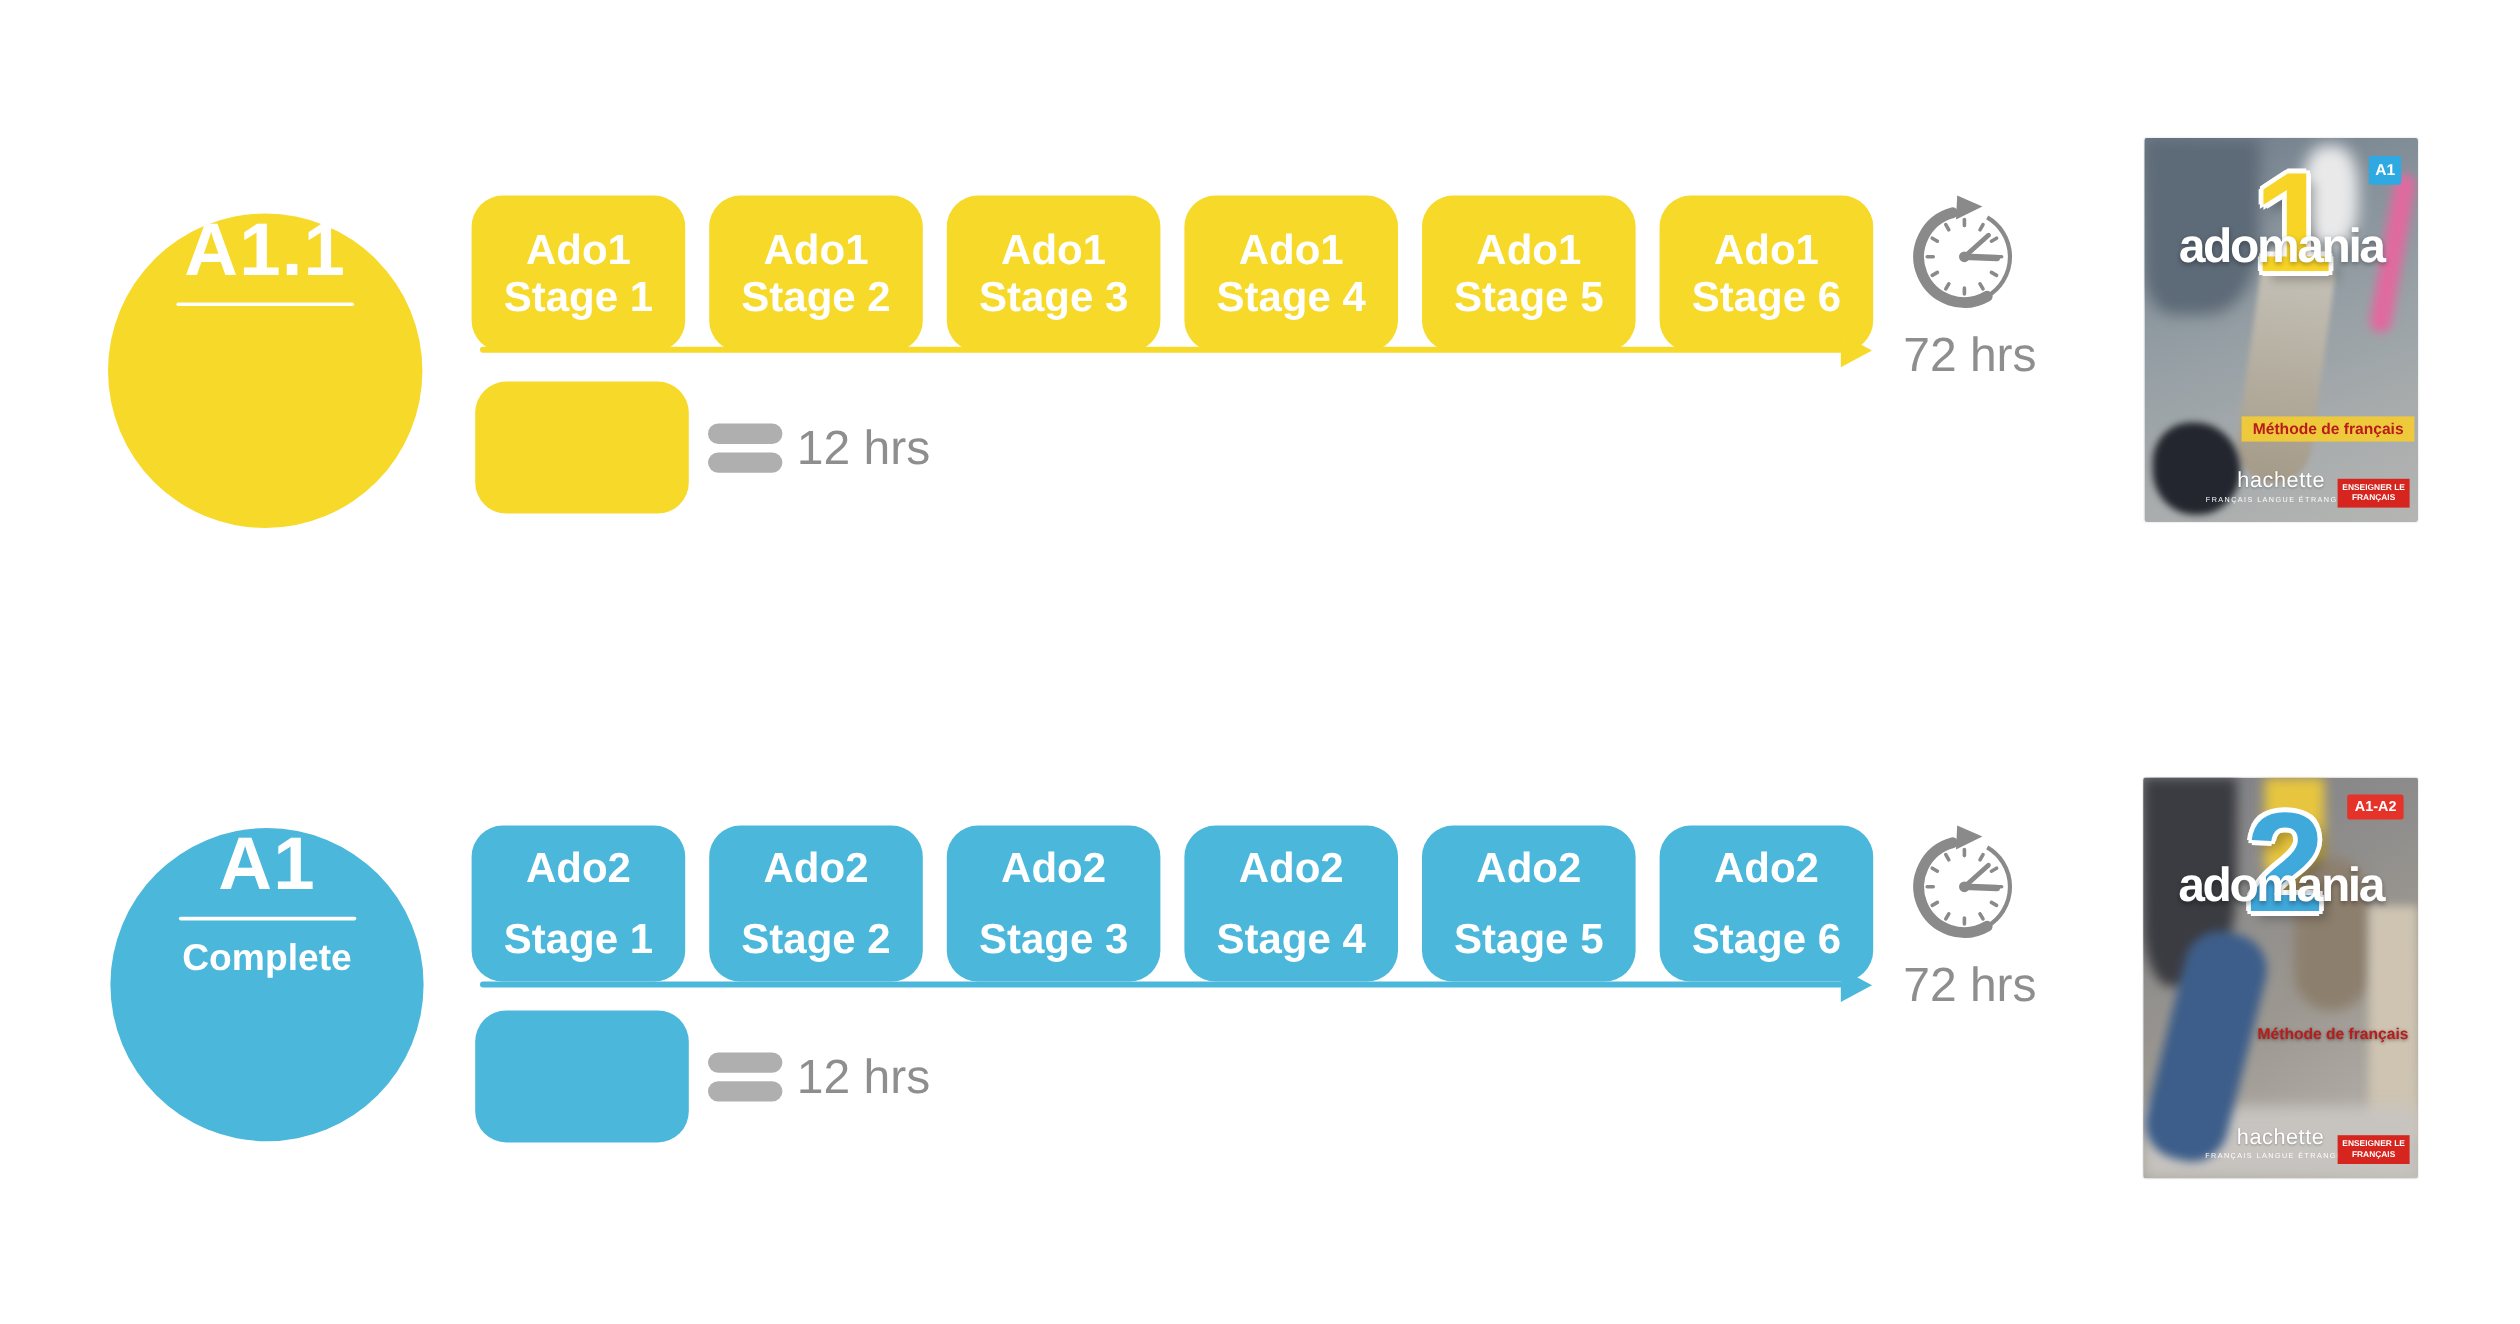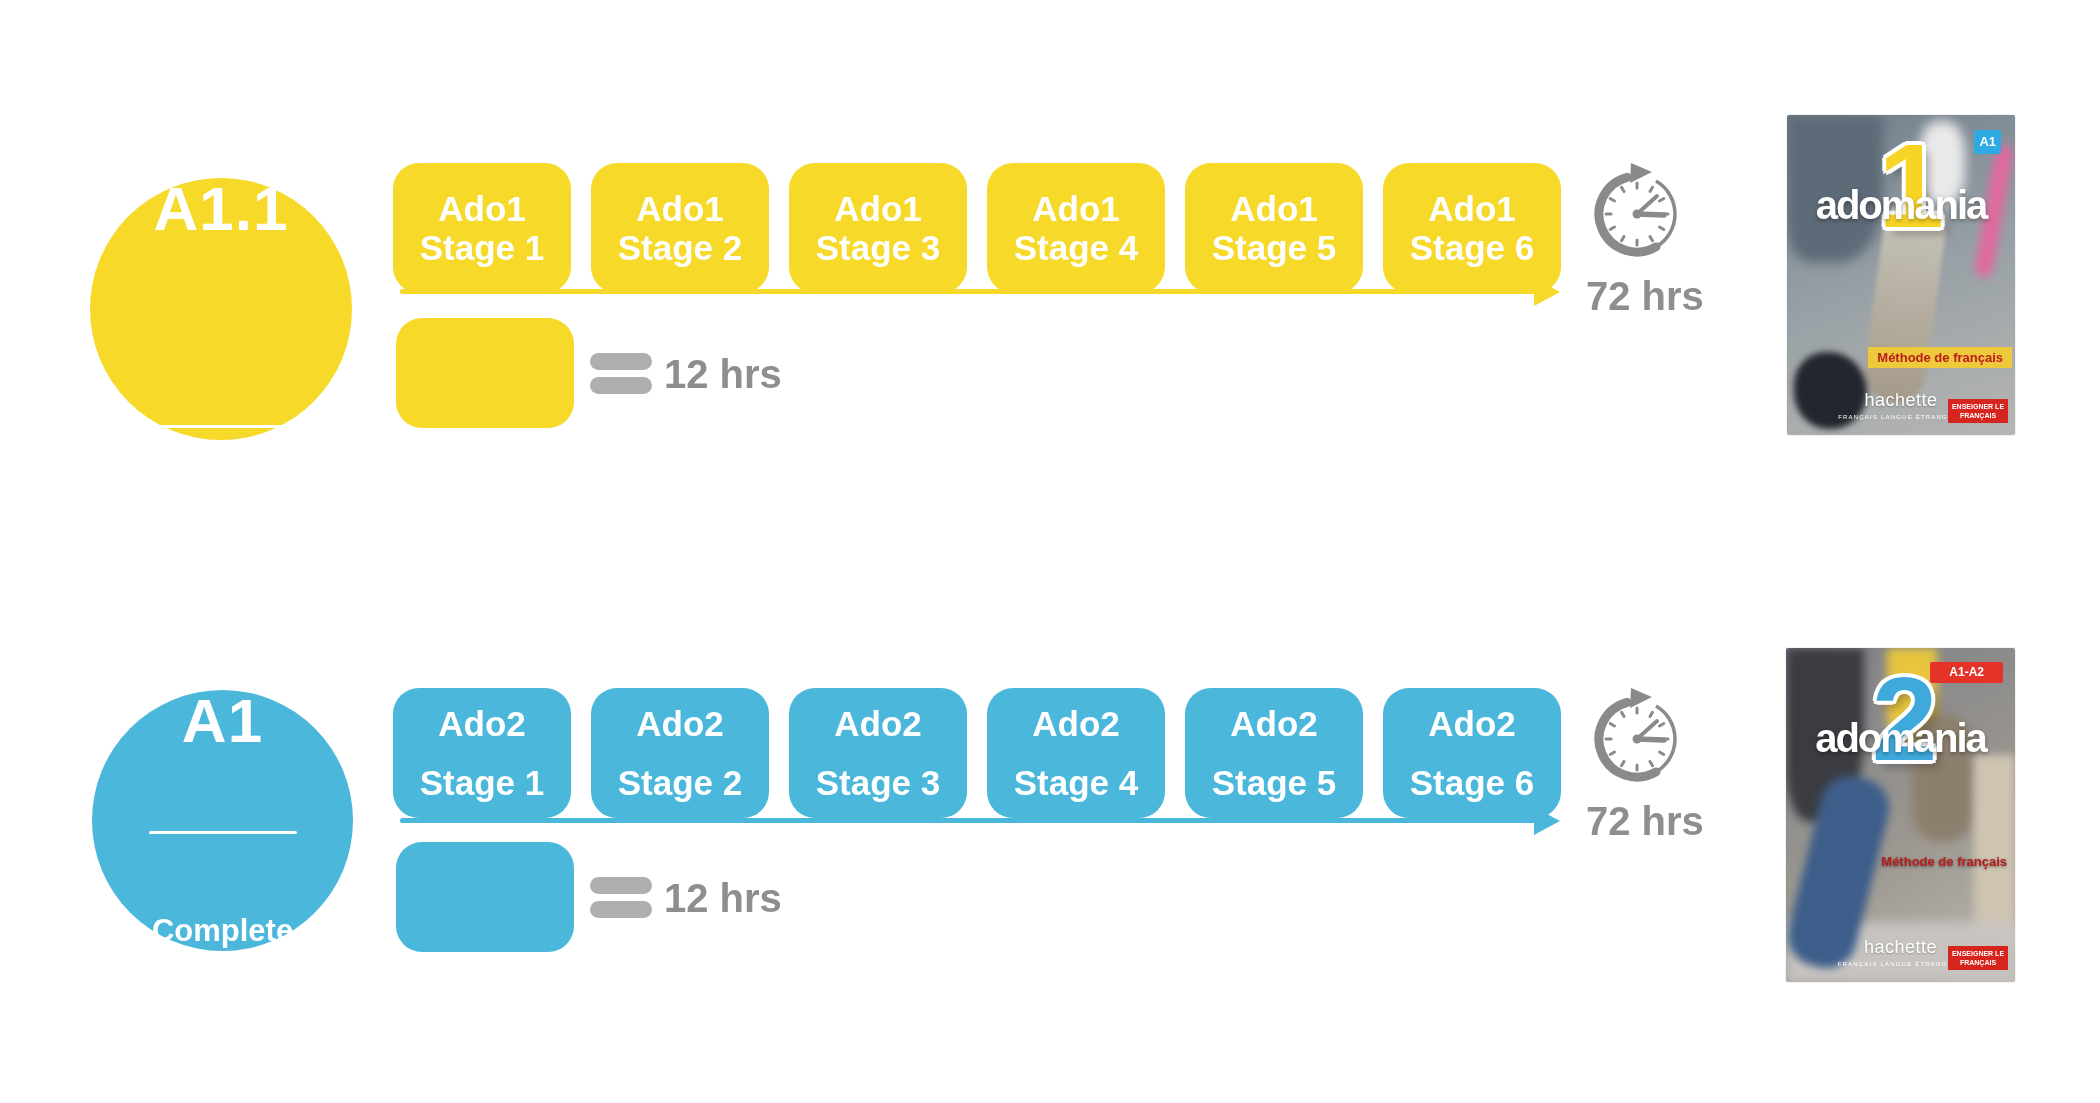--- a/index.html
+++ b/index.html
@@ -3,21 +3,21 @@
 <meta charset="utf-8">
 <style>
   html,body { margin:0; padding:0; background:#ffffff; }
   .canvas {
     position:relative; width:2100px; height:1103px; background:#ffffff;
     font-family:"Liberation Sans", sans-serif; overflow:hidden;
   }
   
   .level-circle {
     position:absolute; border-radius:50%; color:#fff; text-align:center;
-    display:flex; flex-direction:column; align-items:center; justify-content:space-between;
+    display:flex; flex-direction:column; align-items:center; justify-content:flex-start;
   }
   .circle-1 { left:90px;  top:178px; width:262px; height:262px; background:var(--yellow); }
   .circle-2 { left:92px;  top:690px; width:261px; height:261px; background:var(--blue); }
   .level-code { font-size:62px; font-weight:bold; letter-spacing:1px; line-height:1; }
   .level-underline { width:148px; height:3px; background:#fff; border-radius:2px; margin:12px 0 12px; }
   .level-label { font-size:31px; font-weight:bold; line-height:1.25; max-width:200px; }
   
   .stage-box {
     position:absolute; width:178px; height:130px; border-radius:26px;
     display:flex; flex-direction:column; align-items:center; justify-content:center;
@@ -38,21 +38,21 @@
   .timeline-head.r2 { top:807px; border-left:26px solid var(--blue); }
   
   .plain-box { position:absolute; left:396px; width:178px; height:110px; border-radius:26px; }
   .plain-box.r1 { top:318px; }
   .plain-box.r2 { top:842px; }
   
   .equals { position:absolute; left:590px; display:flex; flex-direction:column; gap:7px; }
   .equals.r1 { top:353px; }
   .equals.r2 { top:877px; }
   .equals span { width:62px; height:17px; border-radius:9px; background:var(--grayLight); }
-  .hours-text { position:absolute; font-size:40px; font-weight:bold; color:var(--grayText); white-space:nowrap; }
+  .hours-text { position:absolute; font-size:40px; font-weight:normal; color:var(--grayText); white-space:nowrap; }
   .unit-label.r1 { left:664px; top:352px; }
   .unit-label.r2 { left:664px; top:876px; }
   .total-label.r1 { left:1586px; top:274px; }
   .total-label.r2 { left:1586px; top:799px; }
   
   .clock { position:absolute; width:104px; height:104px; }
   .clock.r1 { left:1585px; top:158px; }
   .clock.r2 { left:1585px; top:683px; }
   .clock path, .clock line { stroke:var(--clockGray); fill:none; }
   .clock polygon, .clock circle { fill:var(--clockGray); }
@@ -75,21 +75,21 @@
   .b2s2 { left:44%; top:0; width:22%; height:28%; background:#e7c53e; border-radius:0 0 30px 30px; filter:blur(5px); }
   .b2s3 { left:8%; top:38%; width:30%; height:58%; background:#3d5e8a; transform:rotate(14deg); border-radius:30px; filter:blur(4px); }
   .b2s4 { right:18%; top:20%; width:27%; height:38%; background:#8d7f6d; border-radius:30px; filter:blur(5px); }
   .b2s5 { left:0; bottom:0; width:100%; height:18%; background:#c7c4c0; filter:blur(6px); }
   .b2s6 { right:0; top:32%; width:18%; height:58%; background:#cfc4b2; filter:blur(4px); }
   .book-badge {
     position:absolute; color:#fff; font-weight:bold; text-align:center;
     font-size:13px; line-height:1.1; padding:5px 5px; border-radius:2px; z-index:5;
   }
   .book-1 .book-badge { right:14px; top:15px; background:var(--book1Badge); }
-  .book-2 .book-badge { right:12px; top:14px; background:var(--book2Badge); font-size:12px; padding:4px 19px; }
+  .book-2 .book-badge { right:12px; top:14px; background:var(--book2Badge); font-size:12px; padding:4px 6px; }
   .book-number {
     position:absolute; top:12px; left:0; right:0; text-align:center;
     font-size:118px; font-weight:bold; line-height:1; z-index:1;
     text-shadow:-4px 0 0 #fff,4px 0 0 #fff,0 -4px 0 #fff,0 4px 0 #fff,
       -3px -3px 0 #fff,3px -3px 0 #fff,-3px 3px 0 #fff,3px 3px 0 #fff,7px 7px 9px rgba(0,0,0,.25);
   }
   .book-1 .book-number { color:var(--book1Number); transform:translateX(10px); }
   .book-2 .book-number { color:var(--book2Number); transform:translateX(4px); }
   .book-logo {
     position:absolute; top:68px; left:0; right:0; text-align:center; z-index:2;

